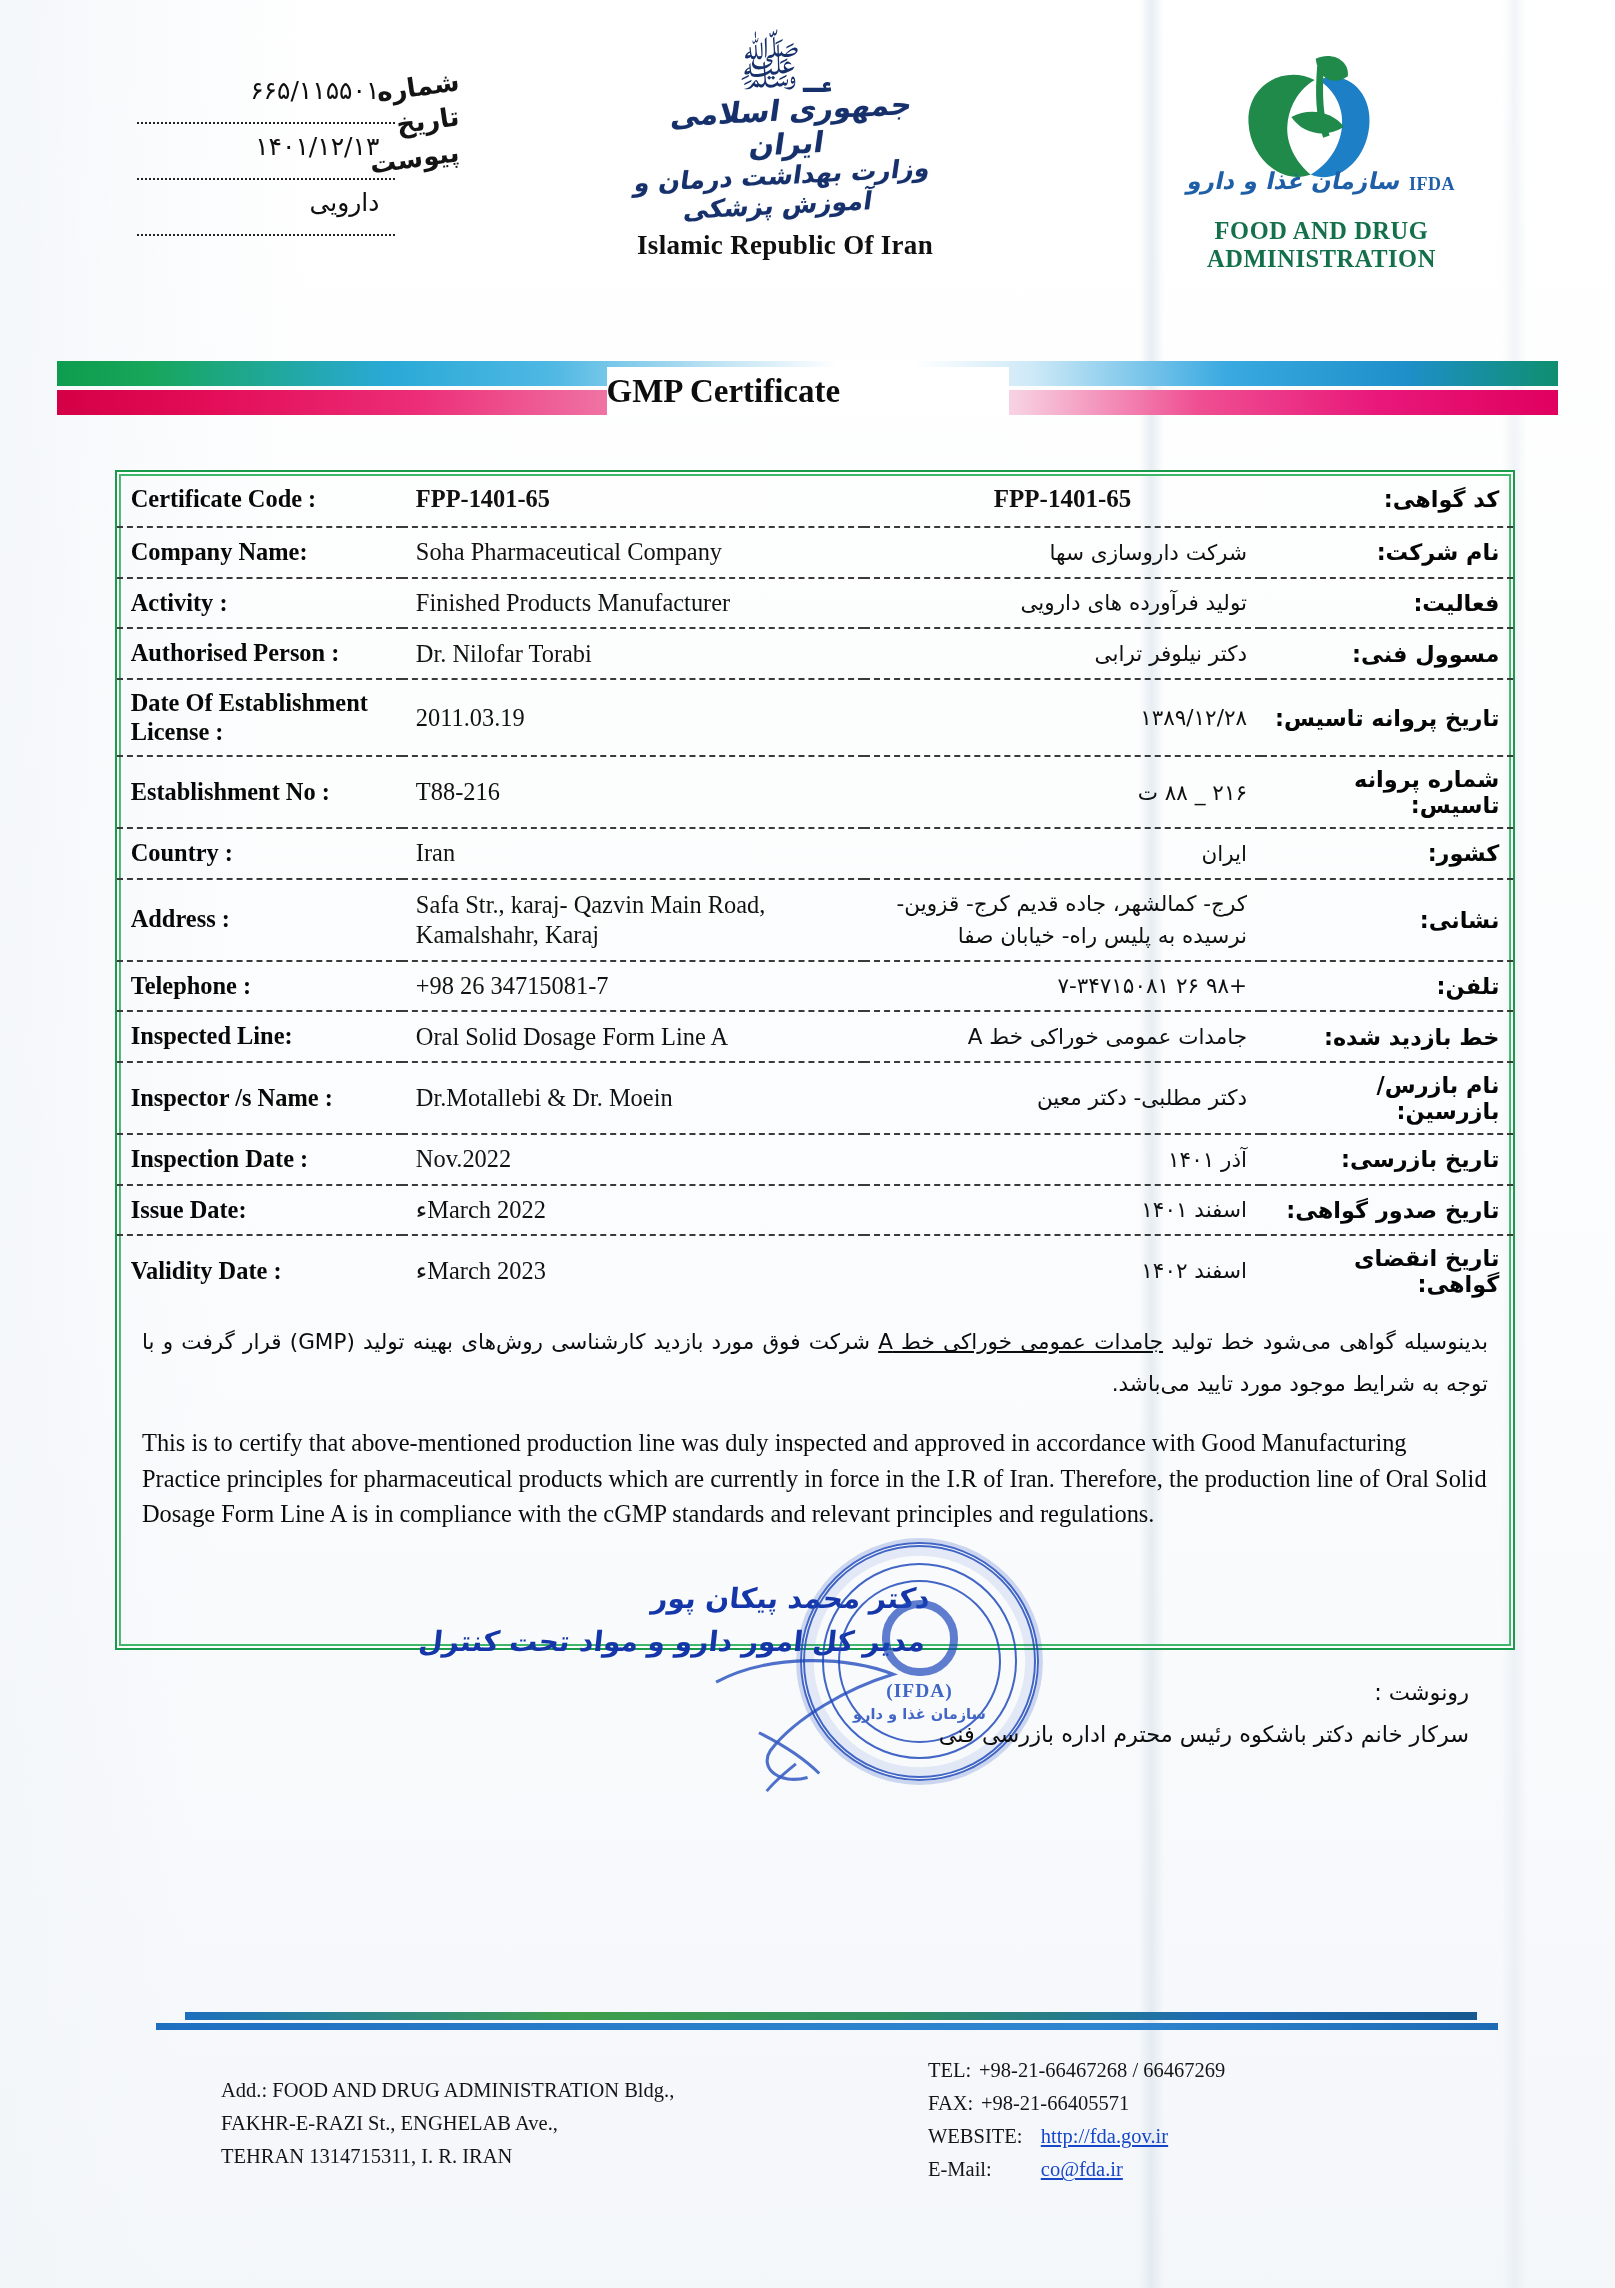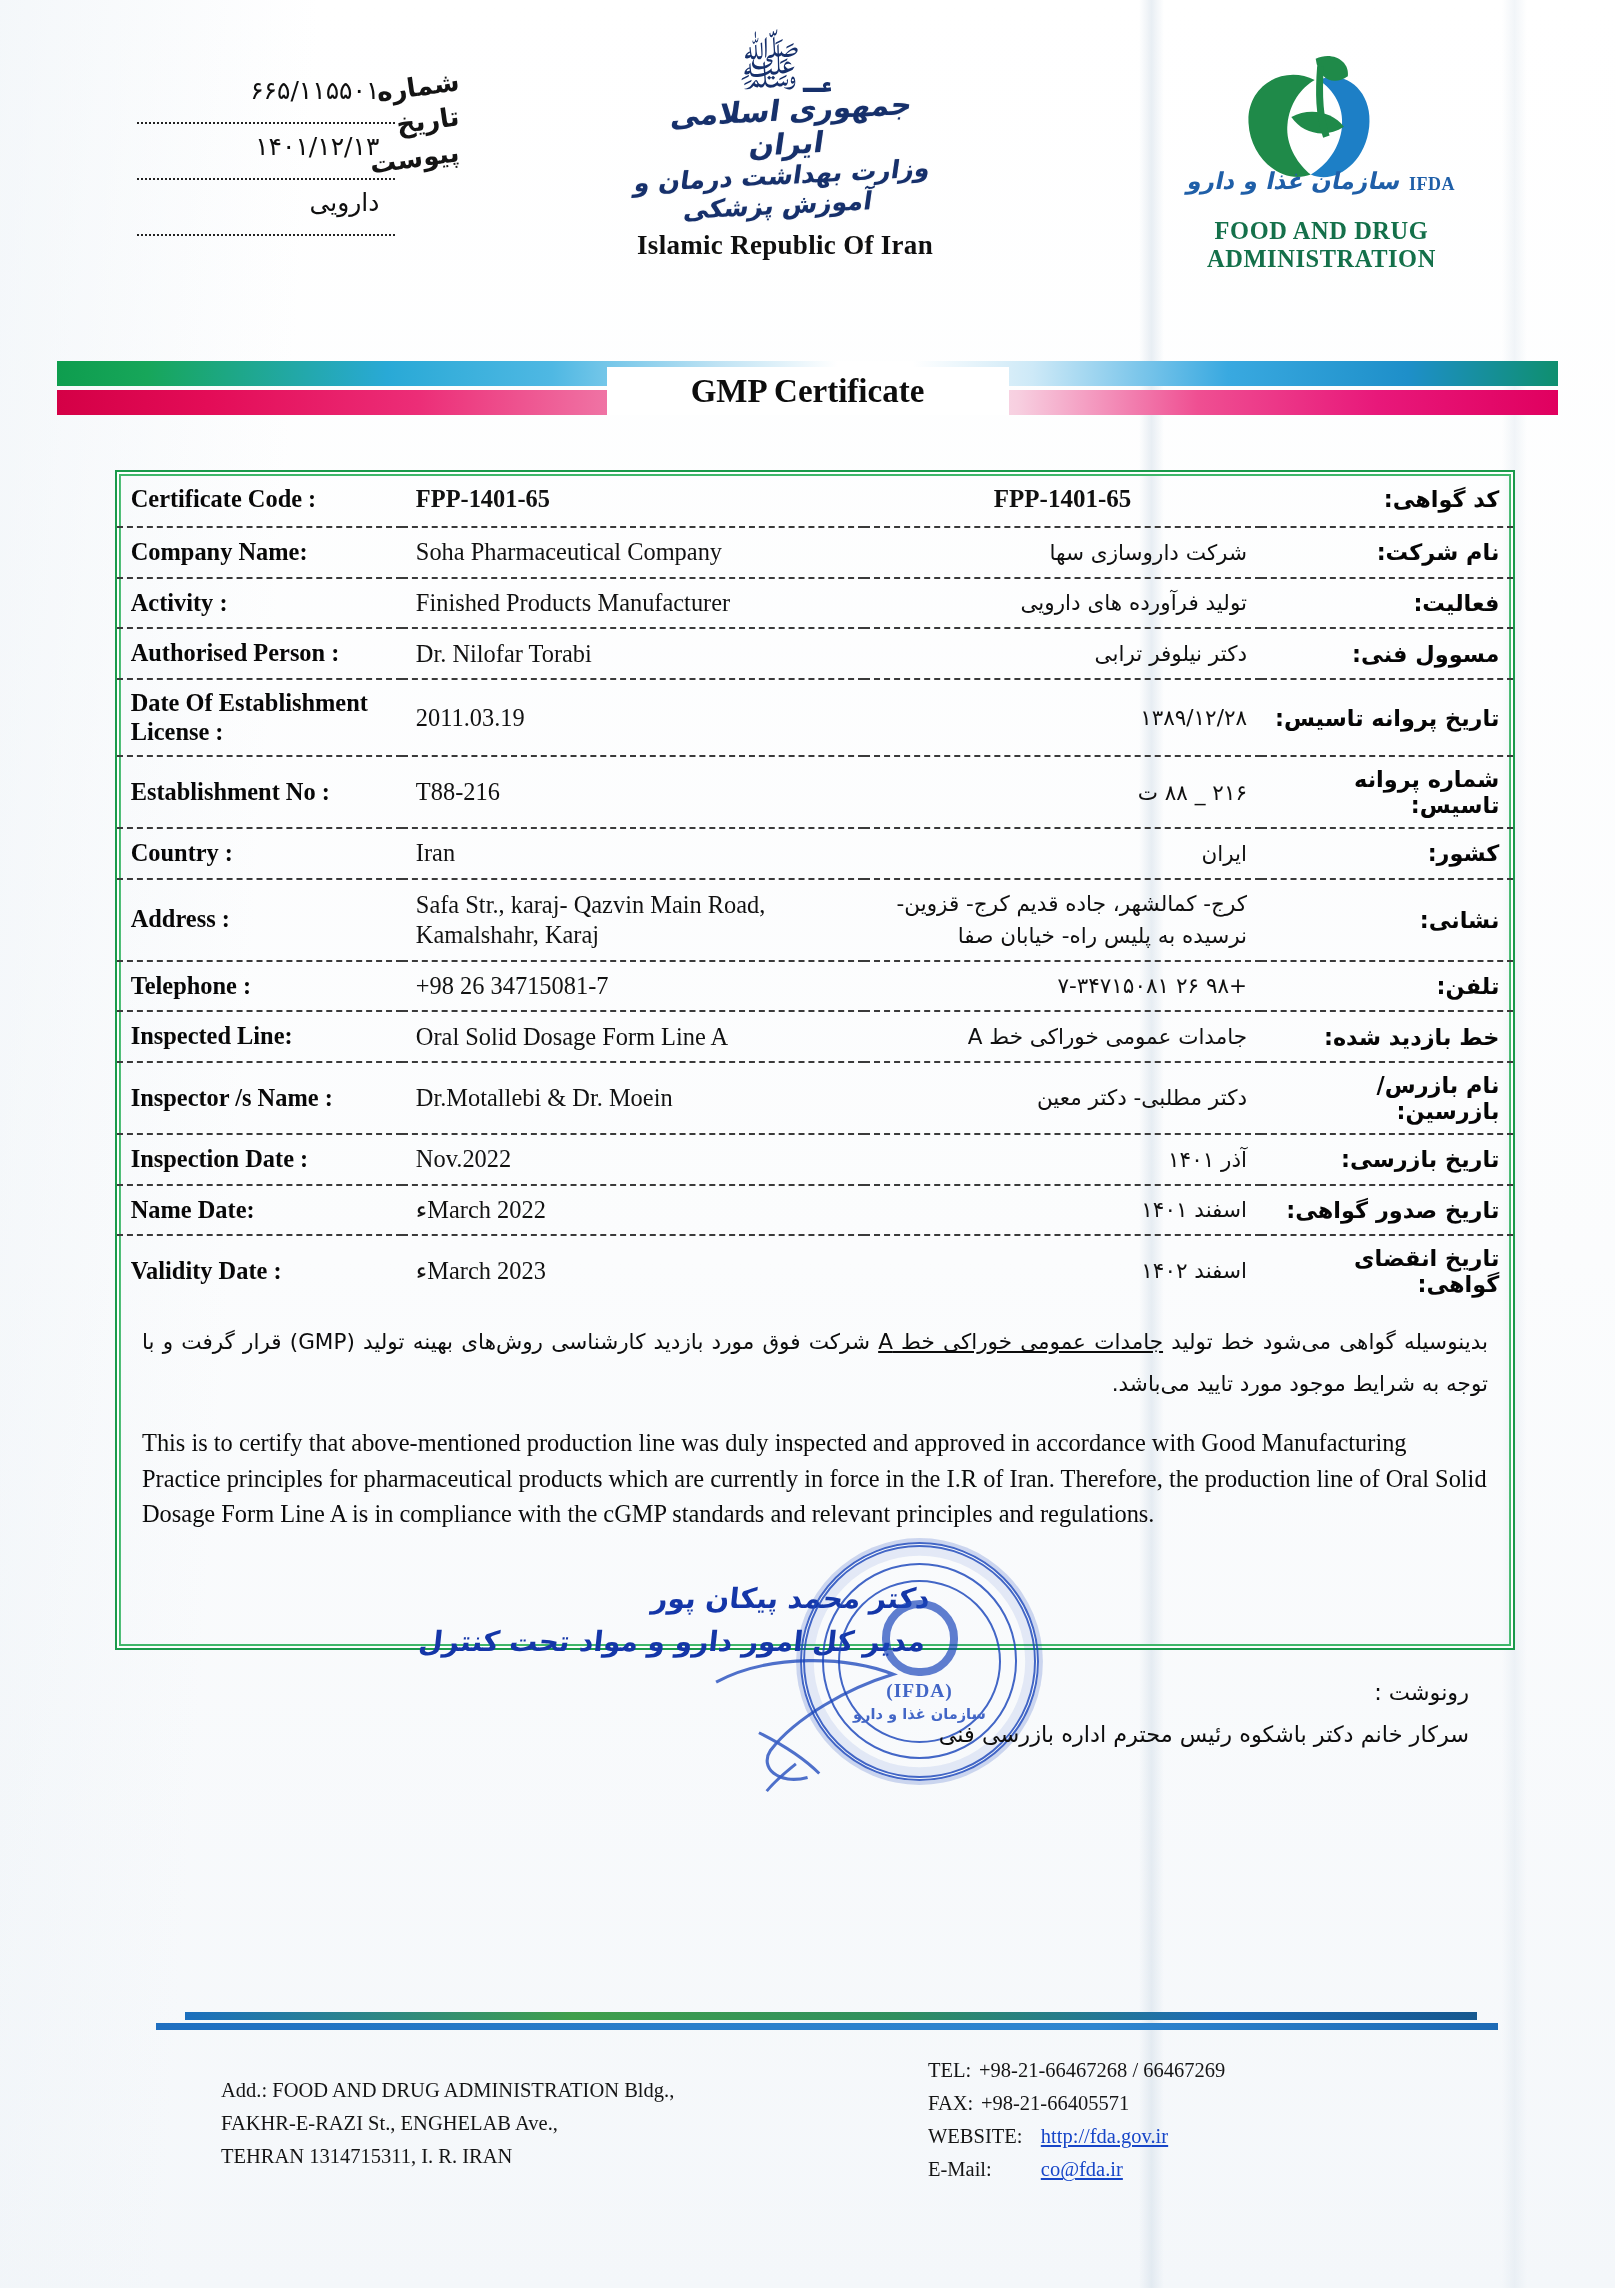--- a/index.html
+++ b/index.html
@@ -51,21 +51,21 @@
   .fda-en{ color:#14704a; font-weight:bold; font-size:24.4px; letter-spacing:0.6px; margin-top:13.7px;}
 
   
   .titlewrap{ position:absolute; left:0; top:353px; width:100%; height:78px; }
   .bar-top{ position:absolute; left:57px; right:57px; top:7.8px; height:25px;
      background:linear-gradient(90deg,#0e9d4e 0%, #17a65a 6%, #29a9d6 22%, #4fb8e3 33%,
        #bfe3f4 44%, #ffffff 52%, #ffffff 57%, #cde9f7 65%, #39a9e0 78%, #1e8fc9 90%, #0f8f6f 100%); }
   .bar-bot{ position:absolute; left:57px; right:57px; top:37px; height:25px;
      background:linear-gradient(90deg,#d40046 0%, #e30c57 10%, #ec2d77 24%, #f07ba9 38%,
        #fbd9e7 48%, #ffffff 55%, #f7cfe0 64%, #ef4f92 76%, #e8187a 88%, #e0005f 100%); }
-  .doc-title{ position:absolute; left:0; right:0; top:13.7px; text-align:center;
+  .doc-title{ position:absolute; left:0; right:0; top:13.7px; text-align:left;
      font-weight:bold; font-size:33px; color:#0d0d0d; z-index:4;
      background:#fff; width:402px; margin:0 auto; padding:5.9px 0; }
 
   
   .frame{ position:absolute; left:115px; top:470px; right:100px; bottom:639px;
      border:2.9px solid #1a9a4b; box-shadow:inset 0 0 0 2px #ffffff, inset 0 0 0 3.9px #3fb76a; }
   .tbl{ width:100%; border-collapse:collapse; table-layout:fixed; }
   .tbl tr{ border-bottom:2px dashed #3a3a3a; }
   .tbl tr:last-child{ border-bottom:none; }
   .tbl td{ padding:8.8px 13.7px; vertical-align:middle; }
@@ -255,21 +255,21 @@
             <td class="c-faval">دکتر مطلبی- دکتر معین</td>
             <td class="c-falabel">نام بازرس/بازرسین:</td>
           </tr>
           <tr>
             <td class="c-enlabel">Inspection Date :</td>
             <td class="c-enval">Nov.2022</td>
             <td class="c-faval">آذر ۱۴۰۱</td>
             <td class="c-falabel">تاریخ بازرسی:</td>
           </tr>
           <tr>
-            <td class="c-enlabel">Name Date:</td>
+            <td class="c-enlabel">Issue Date:</td>
             <td class="c-enval">ءMarch 2022</td>
             <td class="c-faval">اسفند ۱۴۰۱</td>
             <td class="c-falabel">تاریخ صدور گواهی:</td>
           </tr>
           <tr>
             <td class="c-enlabel">Validity Date :</td>
             <td class="c-enval">ءMarch 2023</td>
             <td class="c-faval">اسفند ۱۴۰۲</td>
             <td class="c-falabel">تاریخ انقضای گواهی:</td>
           </tr>

